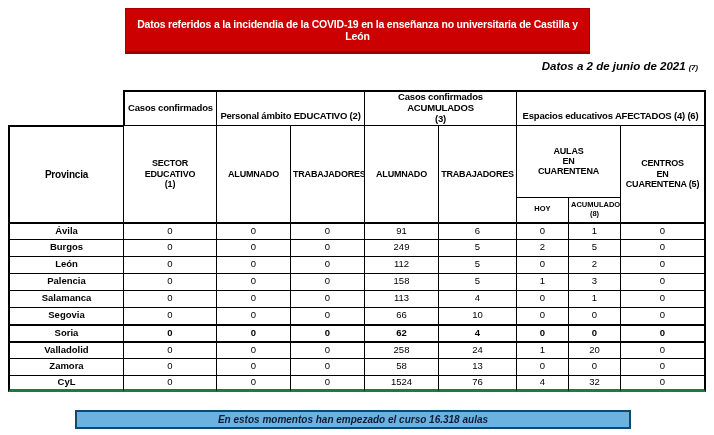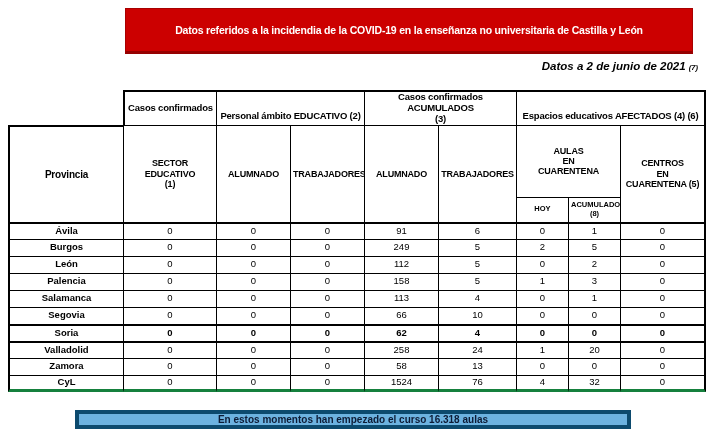--- a/index.html
+++ b/index.html
@@ -2,21 +2,21 @@
 <html><head>
 <meta charset="utf-8">
 <style>
   html,body{margin:0;padding:0;background:#fff;}
   body{
     width:714px;height:435px;position:relative;overflow:hidden;
     font-family:"Liberation Sans",sans-serif;color:#000;
   }
   
   .banner{
-    position:absolute;left:125px;top:8px;width:568px;height:46px;
+    position:absolute;left:125px;top:8px;width:465px;height:46px;
     background:#cc0000;border:1px solid #a80000;border-bottom:3px solid #960000;
     display:flex;align-items:center;justify-content:center;box-sizing:border-box;
   }
   .banner span{
     color:#fff;font-weight:bold;font-size:10.5px;letter-spacing:-0.2px;text-align:center;
   }
   
   .date-note{
     position:absolute;top:60px;right:16px;
     font-weight:bold;font-style:italic;font-size:11.5px;
@@ -47,22 +47,22 @@
   .edge-r{border-right:2px solid #000;}
   tr.data{height:17px;}
   tr.data td:first-child{border-left-width:2px;font-weight:bold;}
   tr.first-data td{border-top-width:2px;margin-top:20px;}
   tr.hl td{border-top-width:2px;font-weight:bold;margin-left:6px;}
   tr.after-hl td{border-top-width:2px;}
   tr.last-data td{border-bottom:3px solid #15803d;}
   
   .footer-banner{
     position:absolute;left:75px;top:410px;width:556px;height:19px;
-    background:#6cb2e0;border:4px solid #0c4a6e;box-sizing:border-box;
-    display:flex;align-items:center;justify-content:center;
+    background:#6cb2e0;border:2px solid #0c4a6e;box-sizing:border-box;
+    display:flex;align-items:center;justify-content:center;font-style:italic;
   }
   .footer-banner span{font-weight:bold;font-size:10px;color:#0d1b35;}
 </style>
 </head>
 <body>
 
 <div class="banner">
   <span>Datos referidos a la incidendia de la COVID-19 en la enseñanza no universitaria de Castilla y León</span>
 </div>
 

